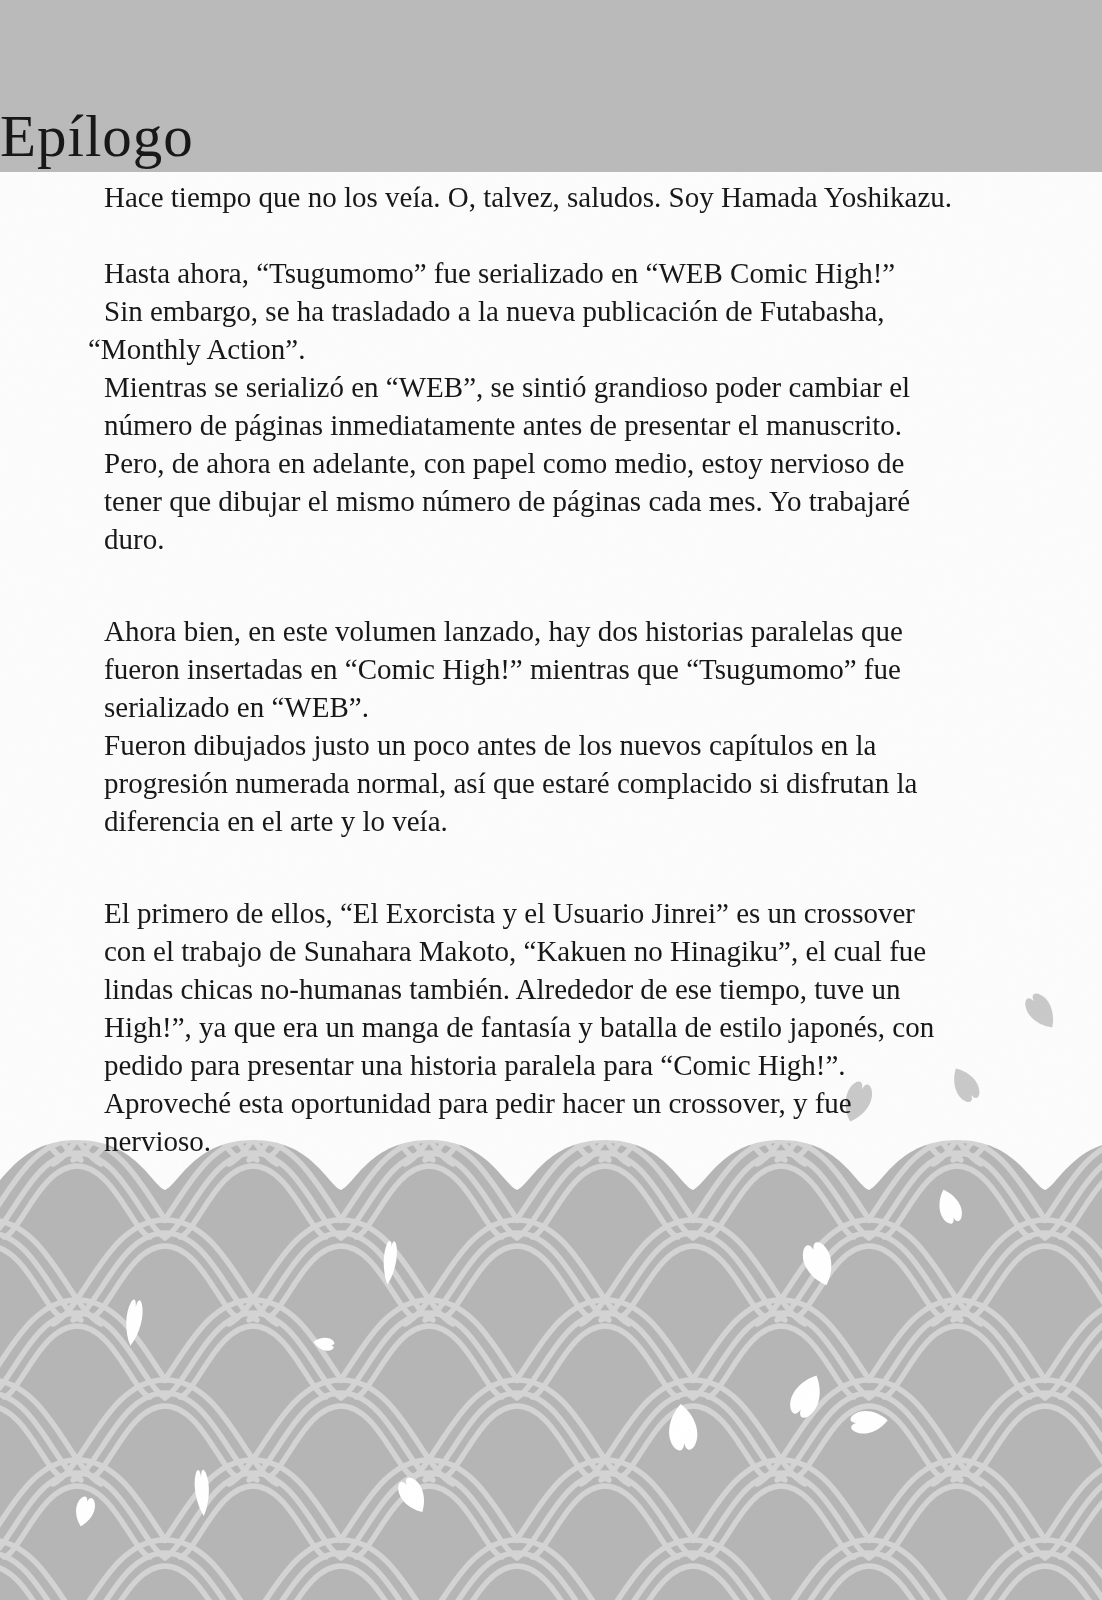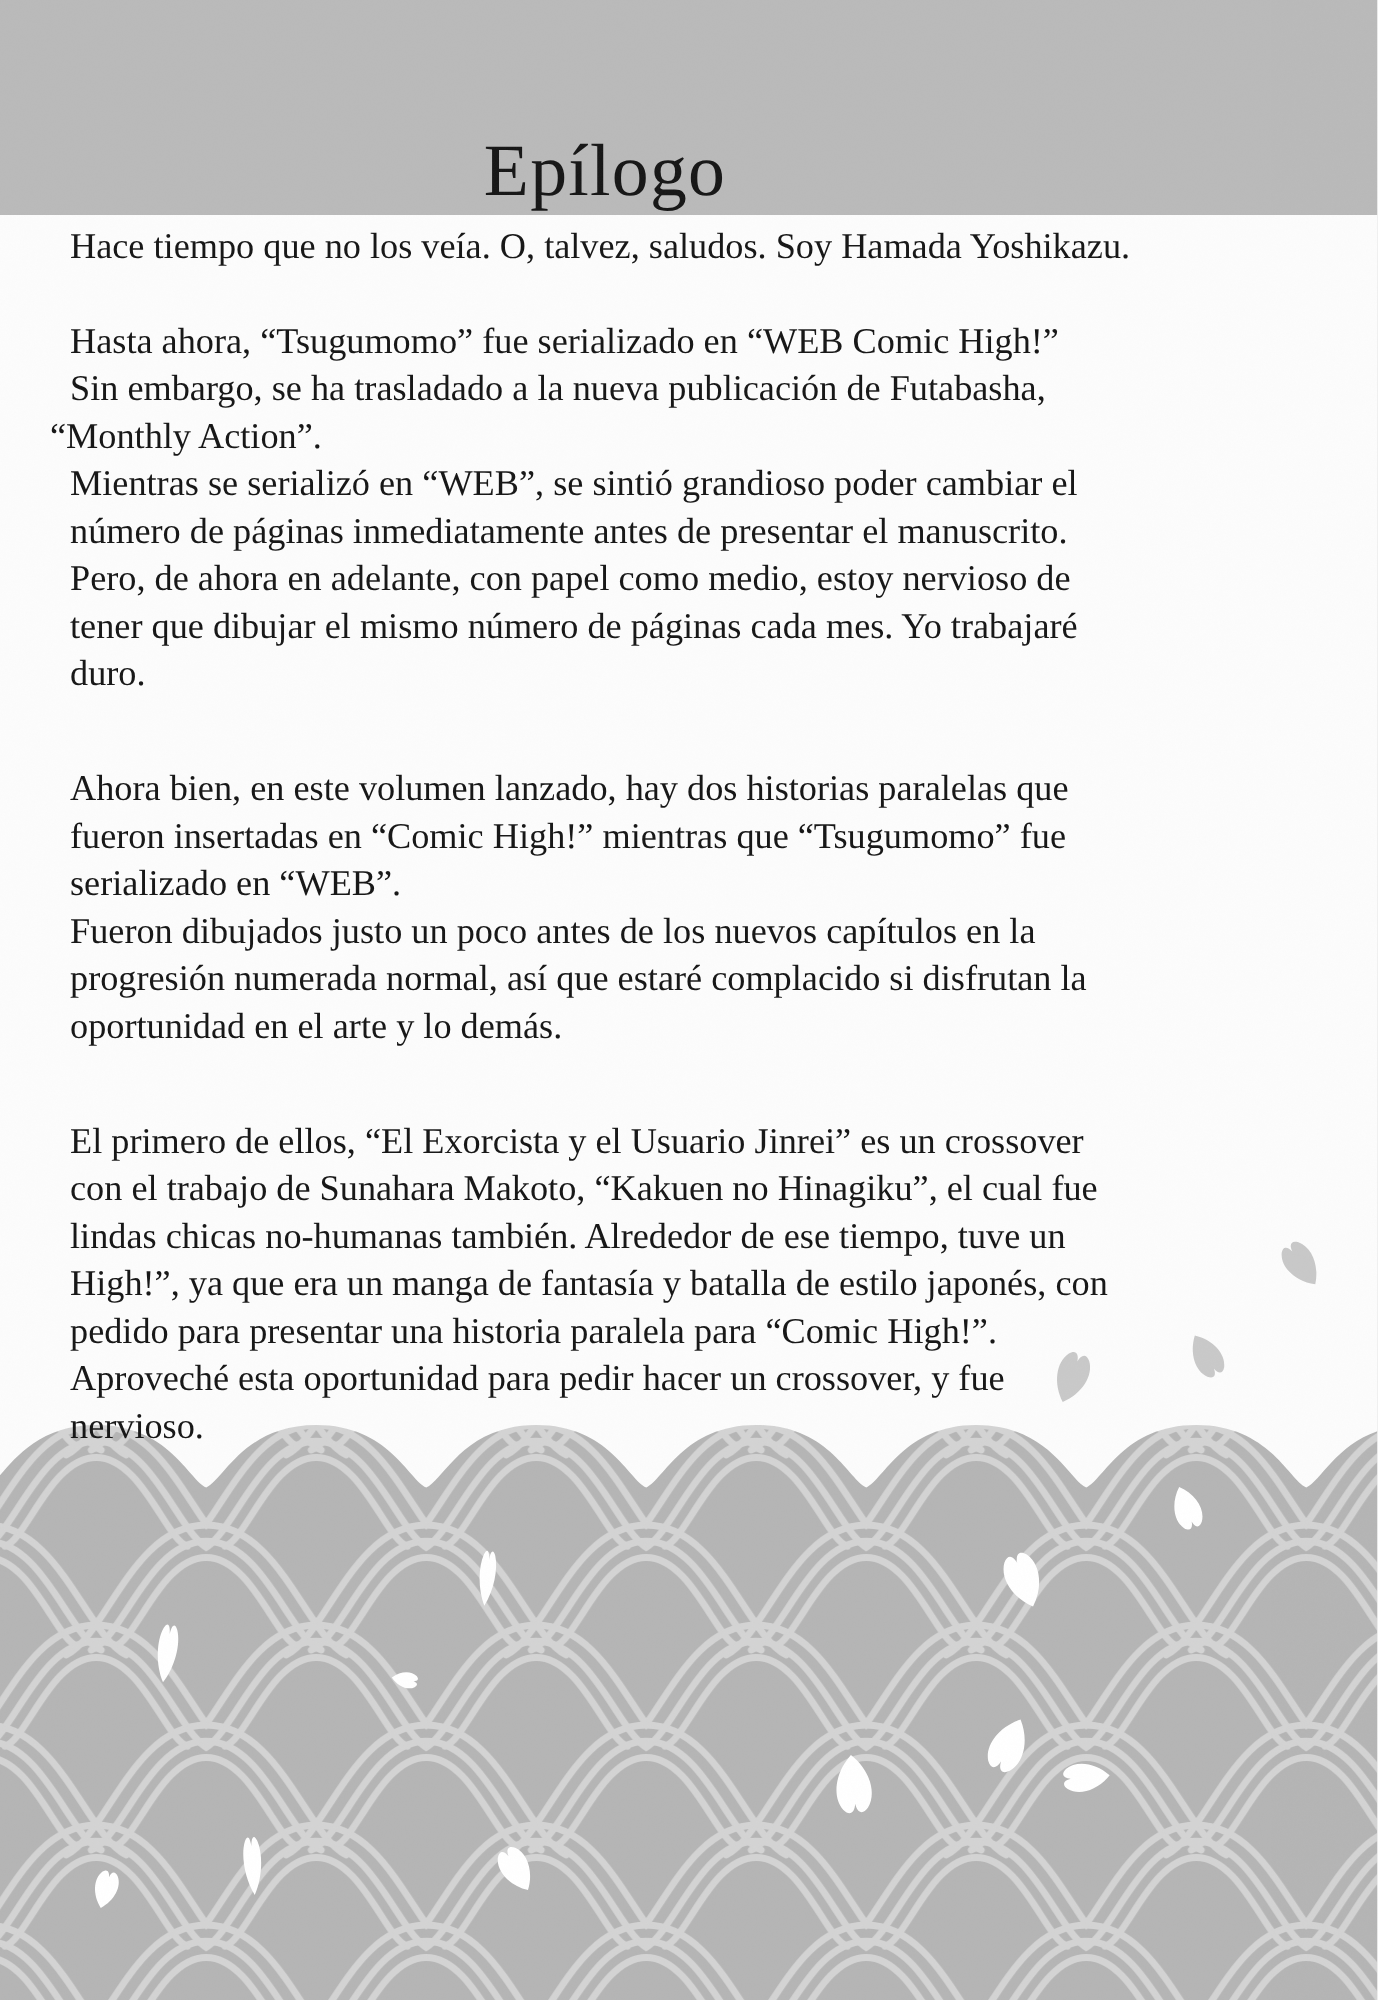--- a/index.html
+++ b/index.html
@@ -7,36 +7,36 @@
     position:relative;
     width:1102px;height:1600px;
     background:var(--page-bg,#fcfcfc);
     overflow:hidden;
     font-family:"Liberation Serif","DejaVu Serif",serif;
   }
   
   .header-band{
     position:absolute;left:0;top:0;width:1102px;height:172px;
     background:var(--header-band,#b9b9b9);
-    display:flex;align-items:flex-end;justify-content:center;
+    display:flex;align-items:flex-end;justify-content:flex-start;
     box-sizing:border-box;
     padding:0 134px 6px 0;
   }
   .page-title{
     font-size:59px;line-height:1;
     color:var(--text,#141414);
     letter-spacing:1px;
     font-weight:400;margin:0;
   }
   
   .epilogue-text{
     position:absolute;left:0;top:172px;width:1102px;
     z-index:2;
     color:var(--text,#141414);
-    padding:6px 0 0 56px;
+    padding:6px 0 0 104px;
     box-sizing:border-box;
   }
   .paragraph{margin:0;}
   .paragraph + .paragraph{margin-top:38px;}
   .paragraph.gap-large{margin-top:54px;}
   .text-line{
     font-size:29px;line-height:38px;
     white-space:nowrap;
   }
   .text-line.hang{text-indent:-16px;}
@@ -89,21 +89,21 @@
       <div class="text-line">Pero, de ahora en adelante, con papel como medio, estoy nervioso de</div>
       <div class="text-line">tener que dibujar el mismo número de páginas cada mes. Yo trabajaré</div>
       <div class="text-line">duro.</div>
     </div>
     <div class="paragraph gap-large">
       <div class="text-line">Ahora bien, en este volumen lanzado, hay dos historias paralelas que</div>
       <div class="text-line">fueron insertadas en “Comic High!” mientras que “Tsugumomo” fue</div>
       <div class="text-line">serializado en “WEB”.</div>
       <div class="text-line">Fueron dibujados justo un poco antes de los nuevos capítulos en la</div>
       <div class="text-line">progresión numerada normal, así que estaré complacido si disfrutan la</div>
-      <div class="text-line">oportunidad en el arte y lo demás.</div>
+      <div class="text-line">diferencia en el arte y lo veía.</div>
     </div>
     <div class="paragraph gap-large">
       <div class="text-line">El primero de ellos, “El Exorcista y el Usuario Jinrei” es un crossover</div>
       <div class="text-line">con el trabajo de Sunahara Makoto, “Kakuen no Hinagiku”, el cual fue</div>
       <div class="text-line">lindas chicas no-humanas también. Alrededor de ese tiempo, tuve un</div>
       <div class="text-line">High!”, ya que era un manga de fantasía y batalla de estilo japonés, con</div>
       <div class="text-line">pedido para presentar una historia paralela para “Comic High!”.</div>
       <div class="text-line">Aproveché esta oportunidad para pedir hacer un crossover, y fue</div>
       <div class="text-line">nervioso.</div>
     </div>

